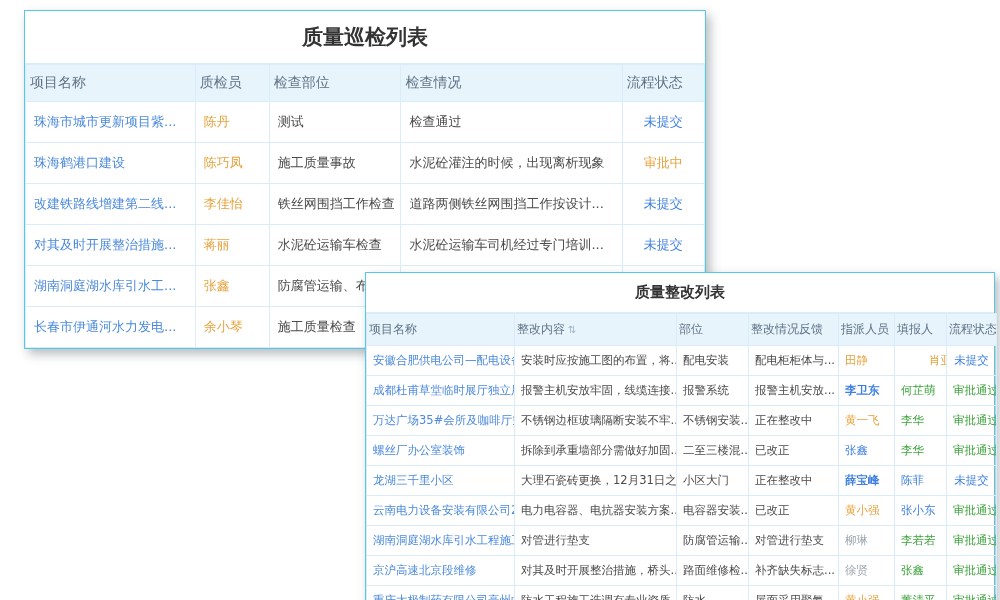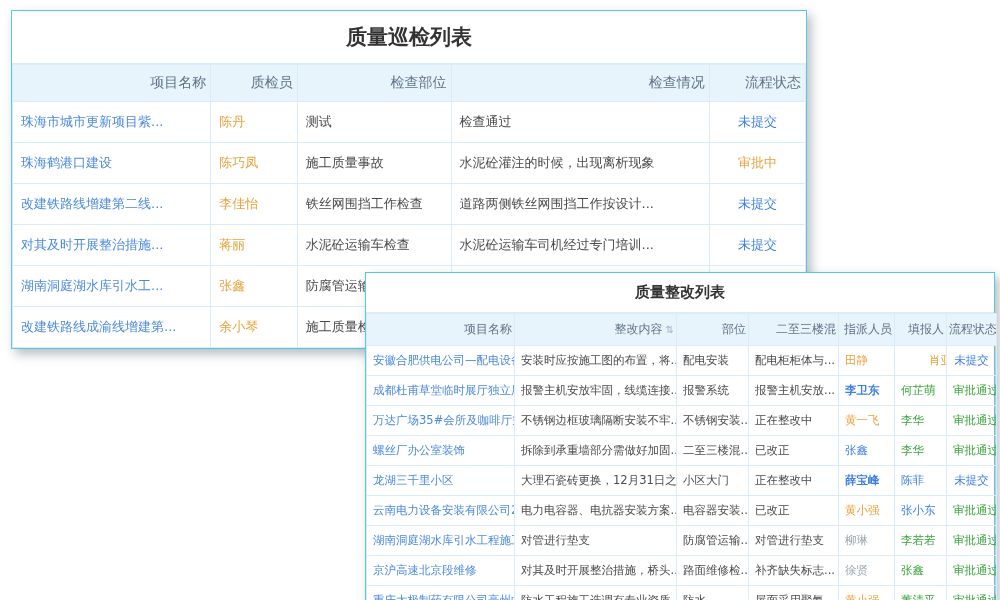--- a/index.html
+++ b/index.html
@@ -6,33 +6,33 @@
   html,body { width:1000px; height:600px; background:#fff; overflow:hidden;
               font-family:"DejaVu Sans","Liberation Sans",sans-serif; }
   body { position:relative; }
 
   .window {
     position:absolute;
     background:#fff;
     border:1px solid var(--border,#55c8e8);
     box-shadow:4px 5px 10px rgba(96,106,116,.45);
   }
-  #t1 { left:11px;  top:10px;  width:796px; z-index:1; }
+  #t1 { left:24px;  top:10px;  width:682px; z-index:1; }
   #t2 { left:365px; top:272px; width:630px; z-index:2; }
 
   .title { text-align:center; font-weight:bold; color:#333;
            border-bottom:1px solid var(--rowline,#d9ecf7); }
   #t1 .title { font-size:21px; padding:12px 0; }
   #t2 .title { font-size:15px; padding:10px 0;text-align:center; }
 
   table { width:100%; border-collapse:collapse; table-layout:fixed; }
   th, td { border:1px solid var(--rowline,#d9ecf7); overflow:hidden;
            white-space:nowrap; text-overflow:clip; }
   th { background:var(--headerbg,#e8f4fc); color:var(--headertext,#5f7285);
-       font-weight:normal; text-align:right; }
+       font-weight:normal; text-align:left; }
   td { color:#4a4a4a; text-align:left; }
 
   #t1 th { font-size:14px; padding:9px 4px; }
   #t1 td { font-size:13px; padding:11px 8px; }
   #t2 th { font-size:12px; padding:7px 2px; }
   #t2 td { font-size:11.5px; padding:7px 6px; }
 
   .link { color:var(--link,#4a89dc); cursor:pointer; }
   .inspector { color:var(--orange,#e6a23c); }
   .sort { font-size:10px; color:#9ab4c6; margin-left:3px; cursor:pointer; }
@@ -89,21 +89,21 @@
           <td style="text-align: center;"><span style="color: rgb(61, 127, 224);">未提交</span></td>
         </tr>
         <tr>
           <td><span class="link">湖南洞庭湖水库引水工...</span></td>
           <td><span class="inspector">张鑫</span></td>
           <td><span>防腐管运输、布管</span></td>
           <td><span>防腐管运输过程中，未对管进行...</span></td>
           <td style="text-align: center;"><span style="color: rgb(58, 163, 58);">审批通过</span></td>
         </tr>
         <tr>
-          <td><span class="link">改建铁路线成渝线增建第...</span></td>
+          <td><span class="link">长春市伊通河水力发电...</span></td>
           <td><span class="inspector">余小琴</span></td>
           <td><span>施工质量检查</span></td>
           <td><span></span></td>
           <td style="text-align: center;"><span></span></td>
         </tr>
       </tbody>
   </table>
 </div>
 
 <div class="window" id="t2">
@@ -116,21 +116,21 @@
       <col style="width:90px">
         <col style="width:56px">
         <col style="width:52px">
         <col style="width:50px">
     </colgroup>
     <thead>
         <tr id="t2-head">
           <th>项目名称</th>
           <th>整改内容<span class="sort">⇅</span></th>
           <th>部位</th>
-          <th>二至三楼混</th>
+          <th>整改情况反馈</th>
           <th>指派人员</th>
           <th>填报人</th>
           <th>流程状态</th>
         </tr>
       </thead>
     <tbody id="t2-body">
         <tr>
           <td><span class="link">安徽合肥供电公司—配电设备...</span></td>
           <td><span>安装时应按施工图的布置，将...</span></td>
           <td><span>配电安装</span></td>

